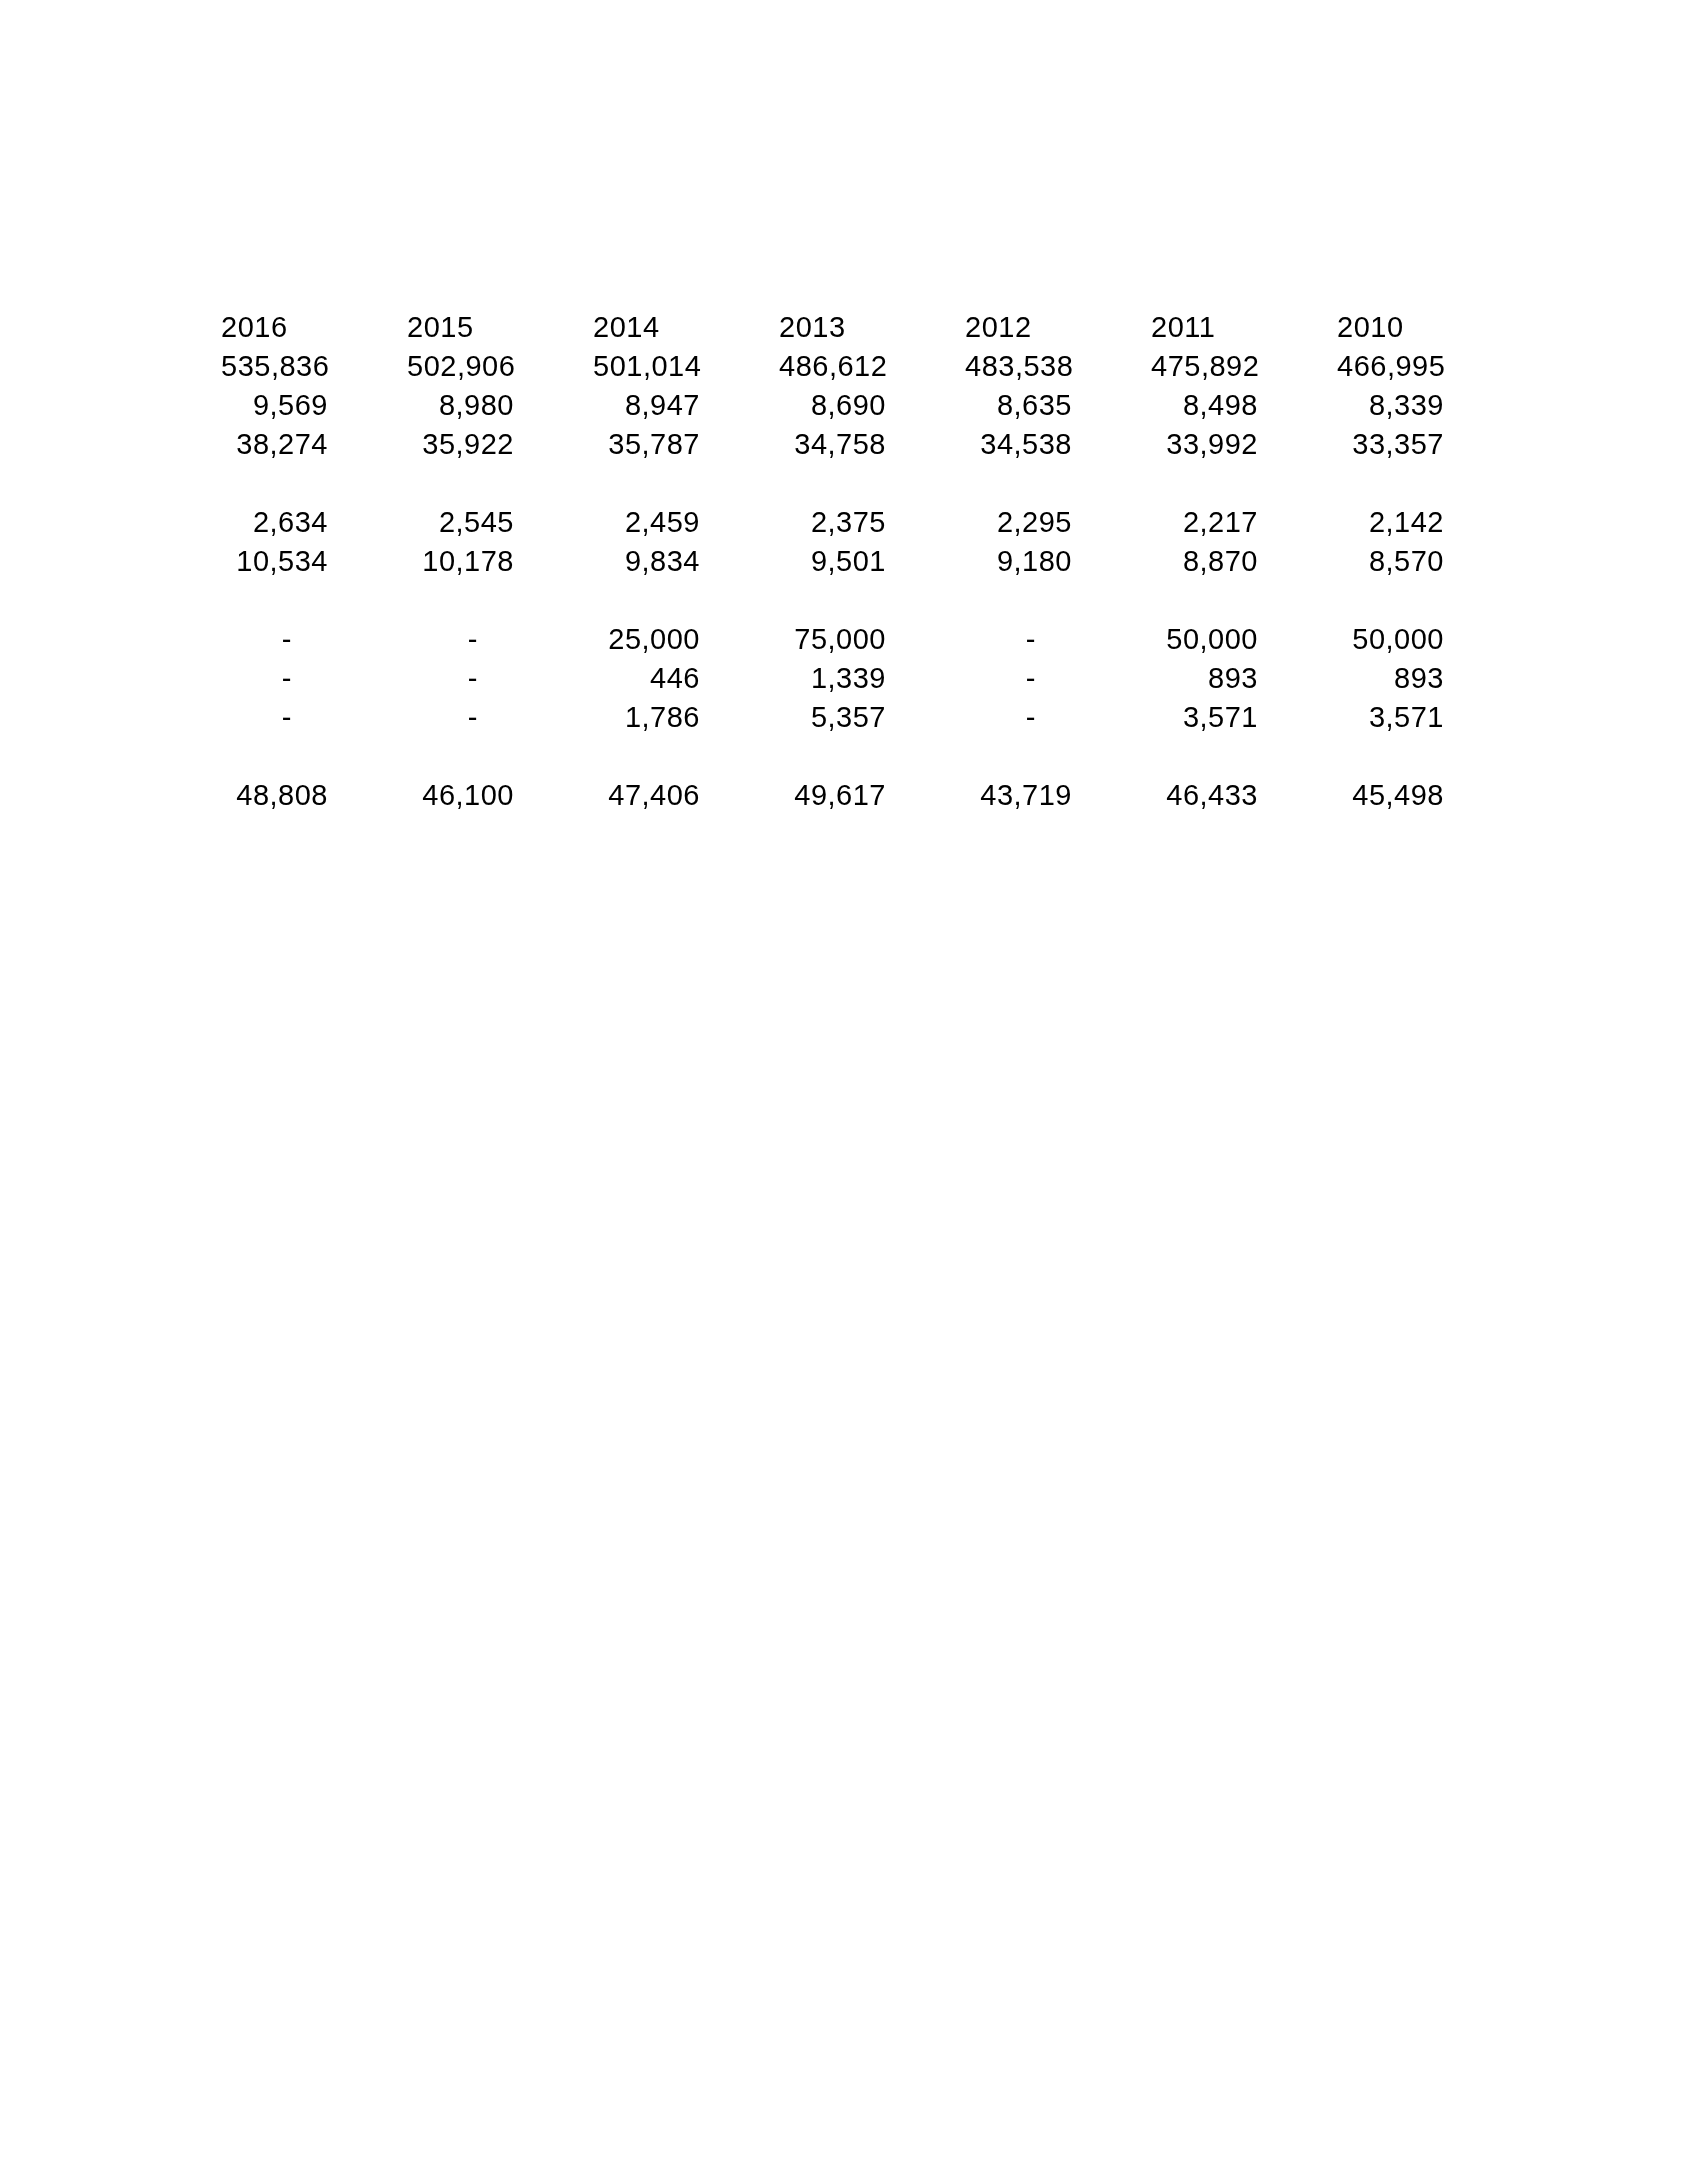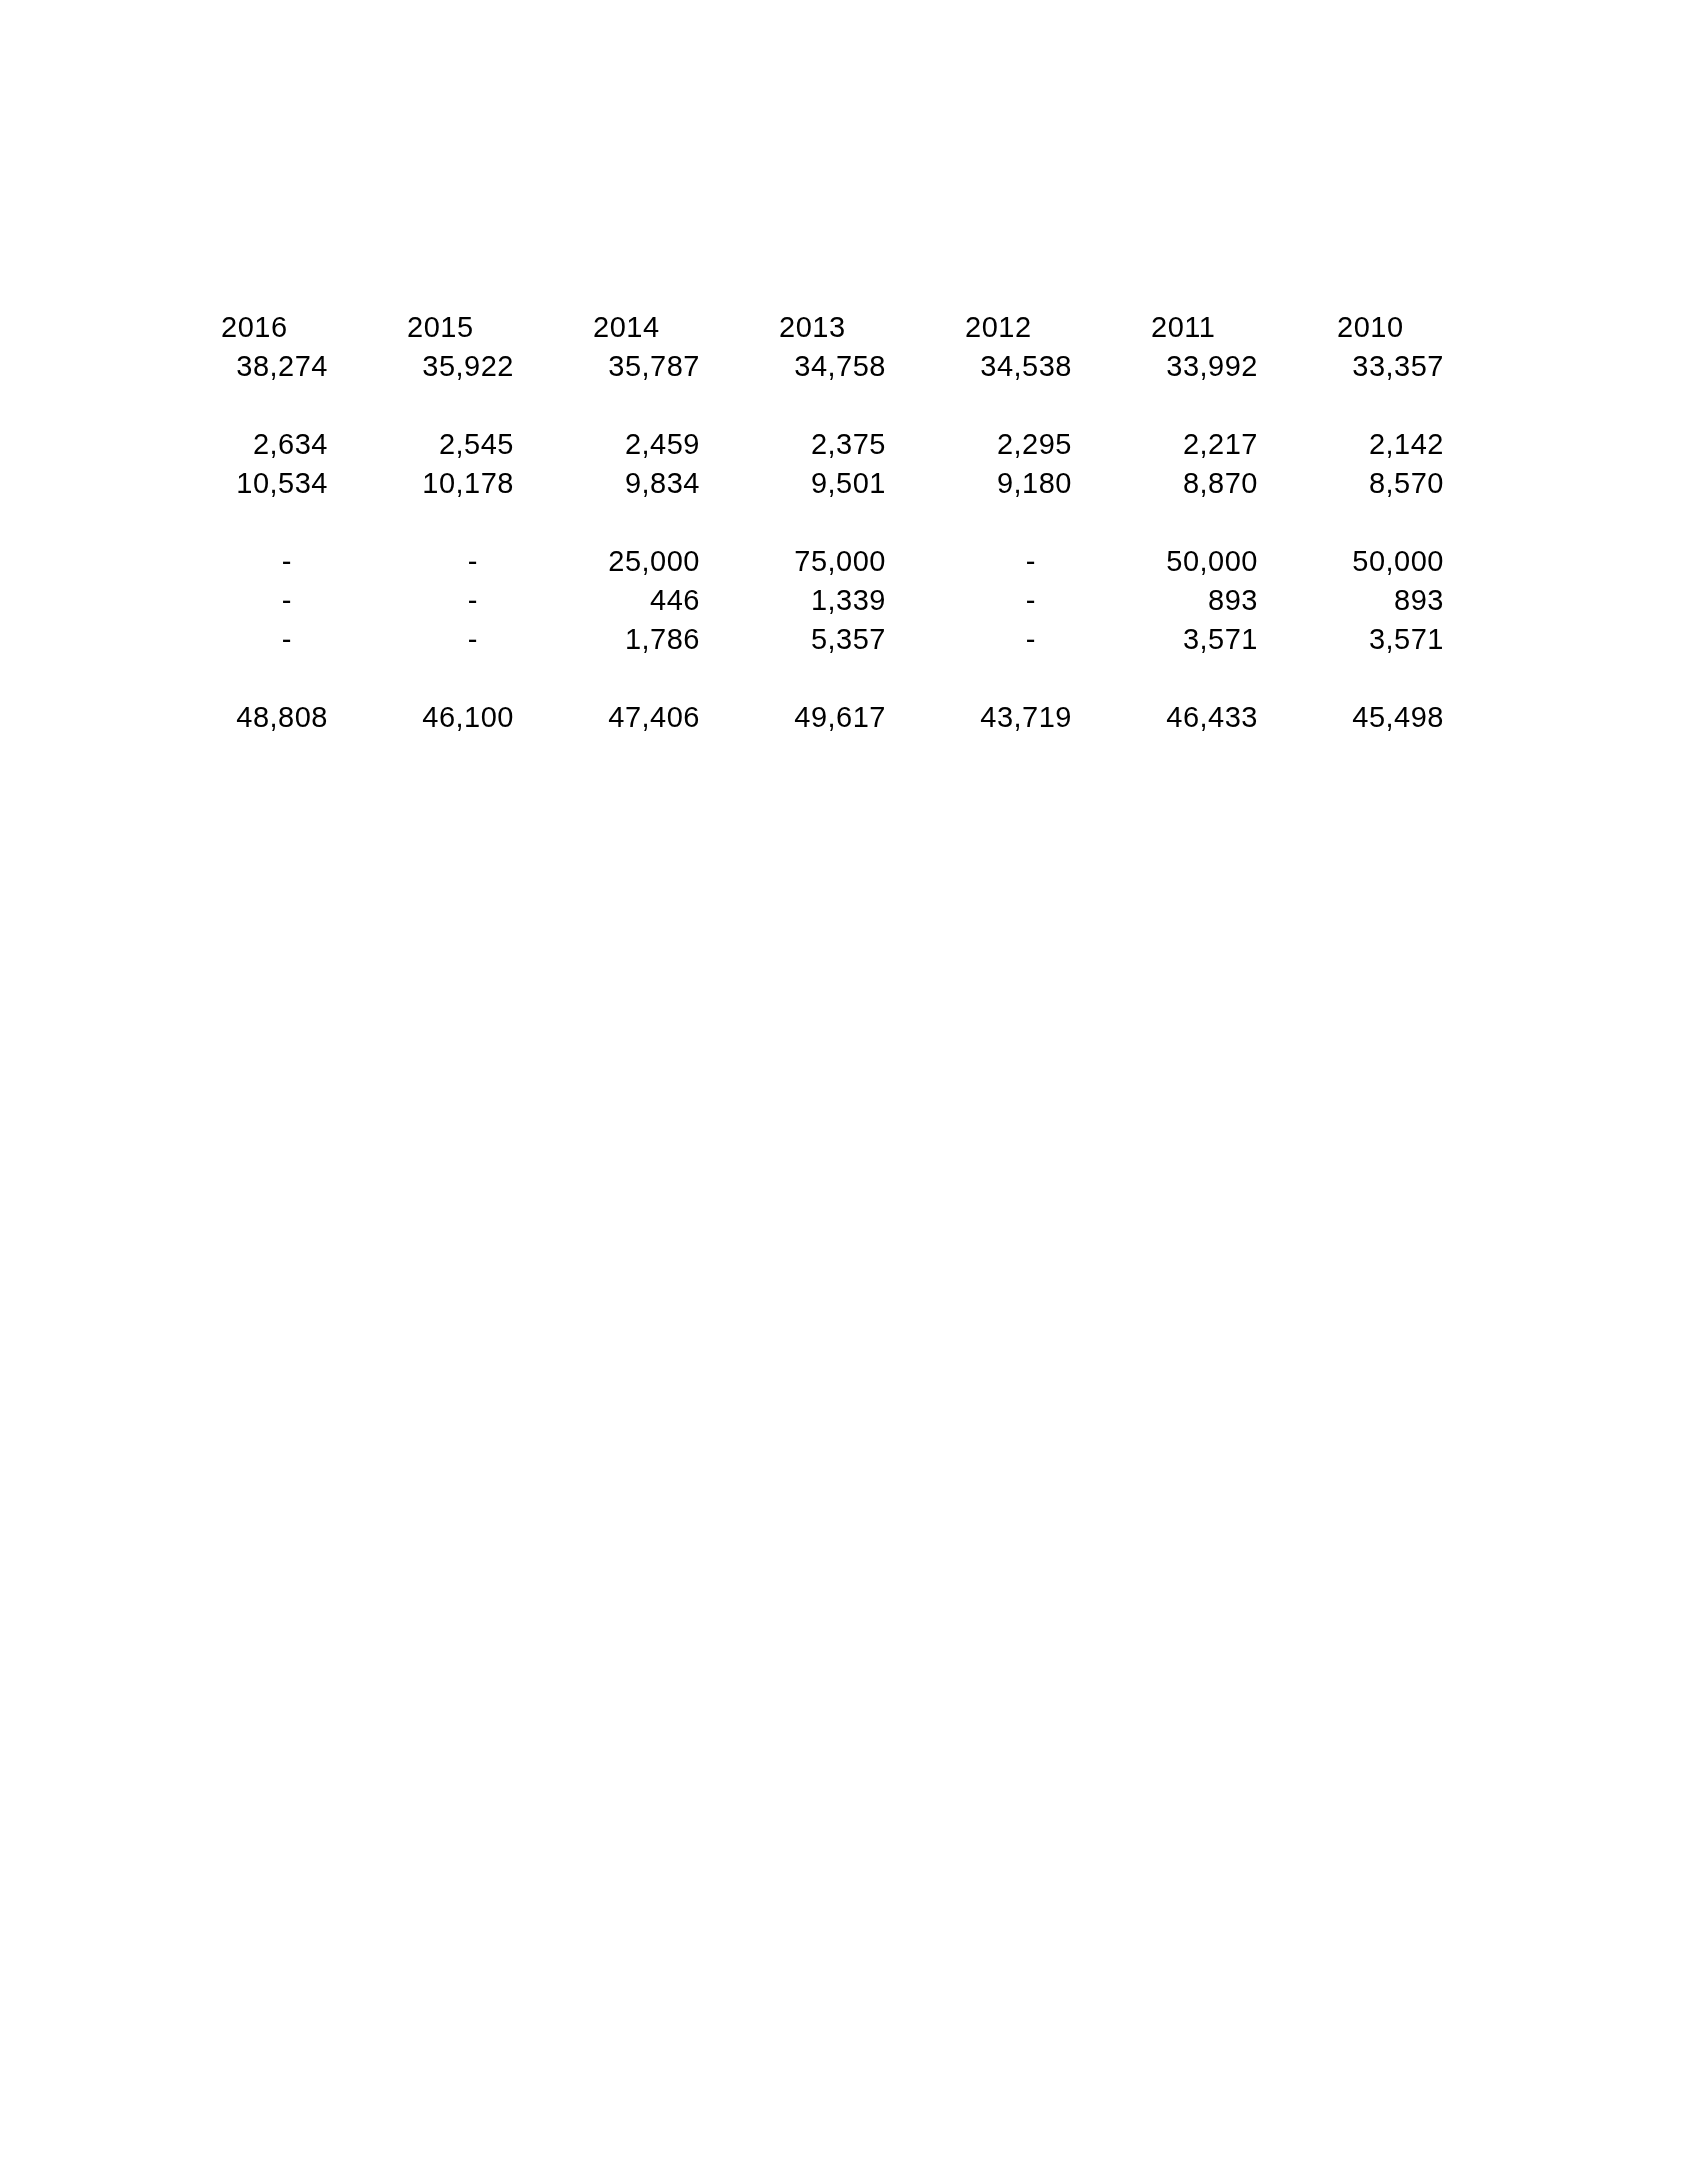--- a/index.html
+++ b/index.html
@@ -58,20 +58,38 @@
 <div class="sheet">
   <div class="table">
       <div class="row">
         <div class="cell head">2016</div>
         <div class="cell head">2015</div>
         <div class="cell head">2014</div>
         <div class="cell head">2013</div>
         <div class="cell head">2012</div>
         <div class="cell head">2011</div>
         <div class="cell head">2010</div>
+      </div>
+      <div class="row">
+        <div class="cell num">535,836</div>
+        <div class="cell num">502,906</div>
+        <div class="cell num">501,014</div>
+        <div class="cell num">486,612</div>
+        <div class="cell num">483,538</div>
+        <div class="cell num">475,892</div>
+        <div class="cell num">466,995</div>
+      </div>
+      <div class="row">
+        <div class="cell num">9,569</div>
+        <div class="cell num">8,980</div>
+        <div class="cell num">8,947</div>
+        <div class="cell num">8,690</div>
+        <div class="cell num">8,635</div>
+        <div class="cell num">8,498</div>
+        <div class="cell num">8,339</div>
       </div>
       <div class="row">
         <div class="cell num">38,274</div>
         <div class="cell num">35,922</div>
         <div class="cell num">35,787</div>
         <div class="cell num">34,758</div>
         <div class="cell num">34,538</div>
         <div class="cell num">33,992</div>
         <div class="cell num">33,357</div>
       </div>

